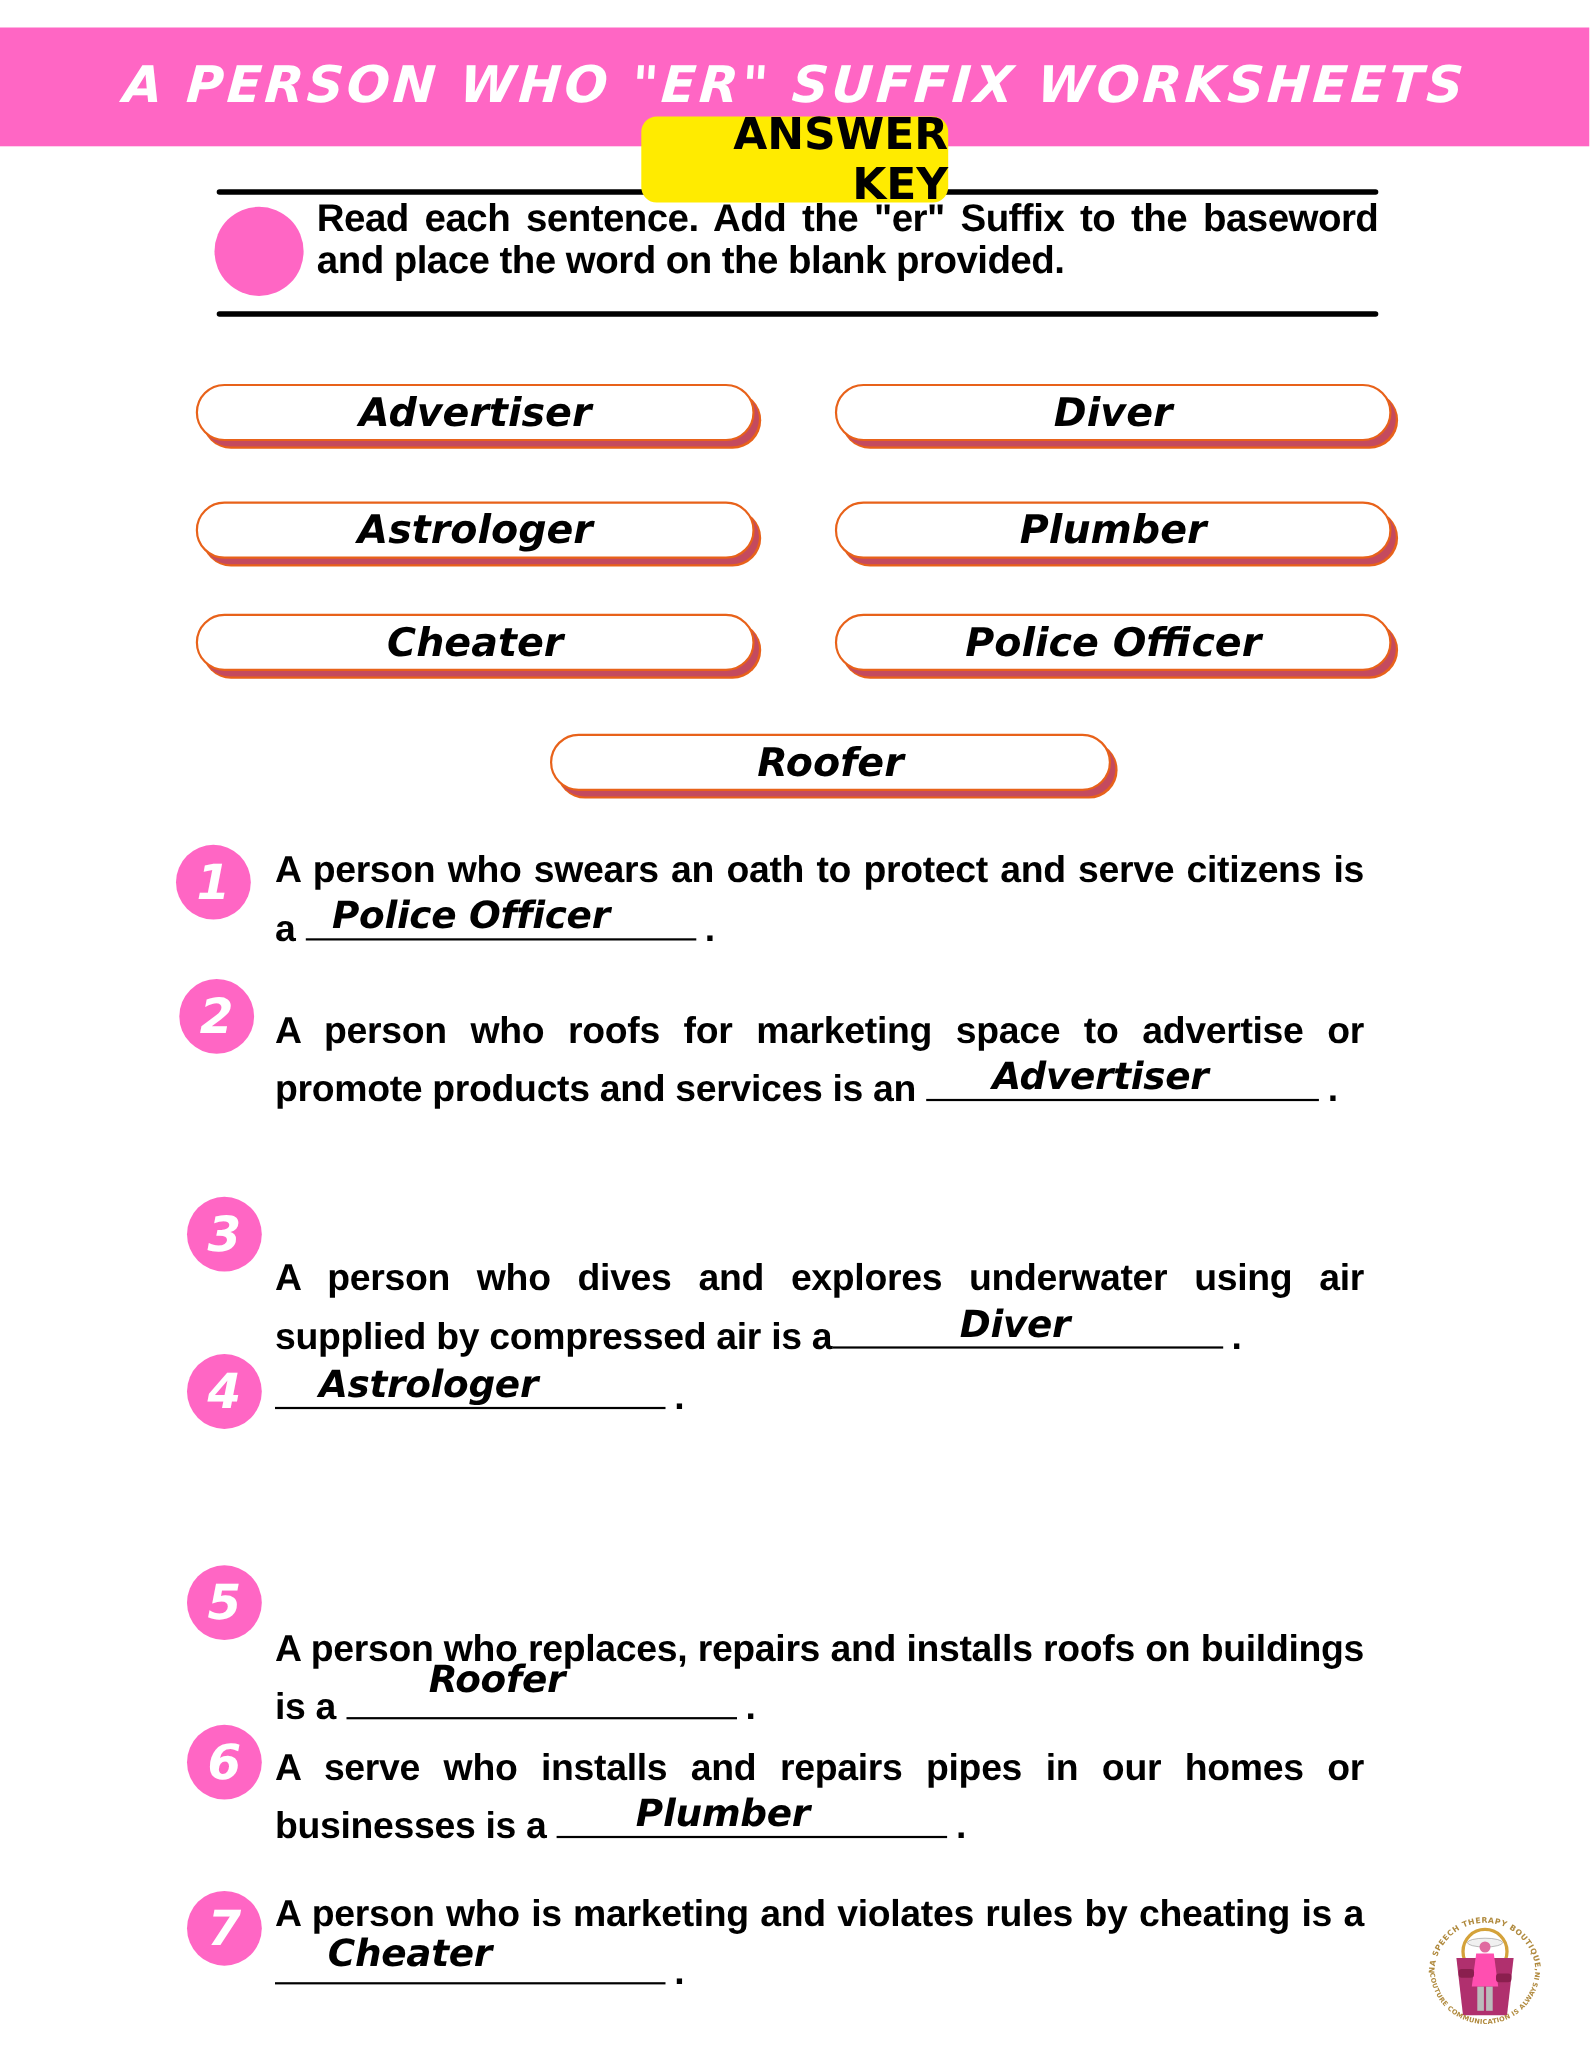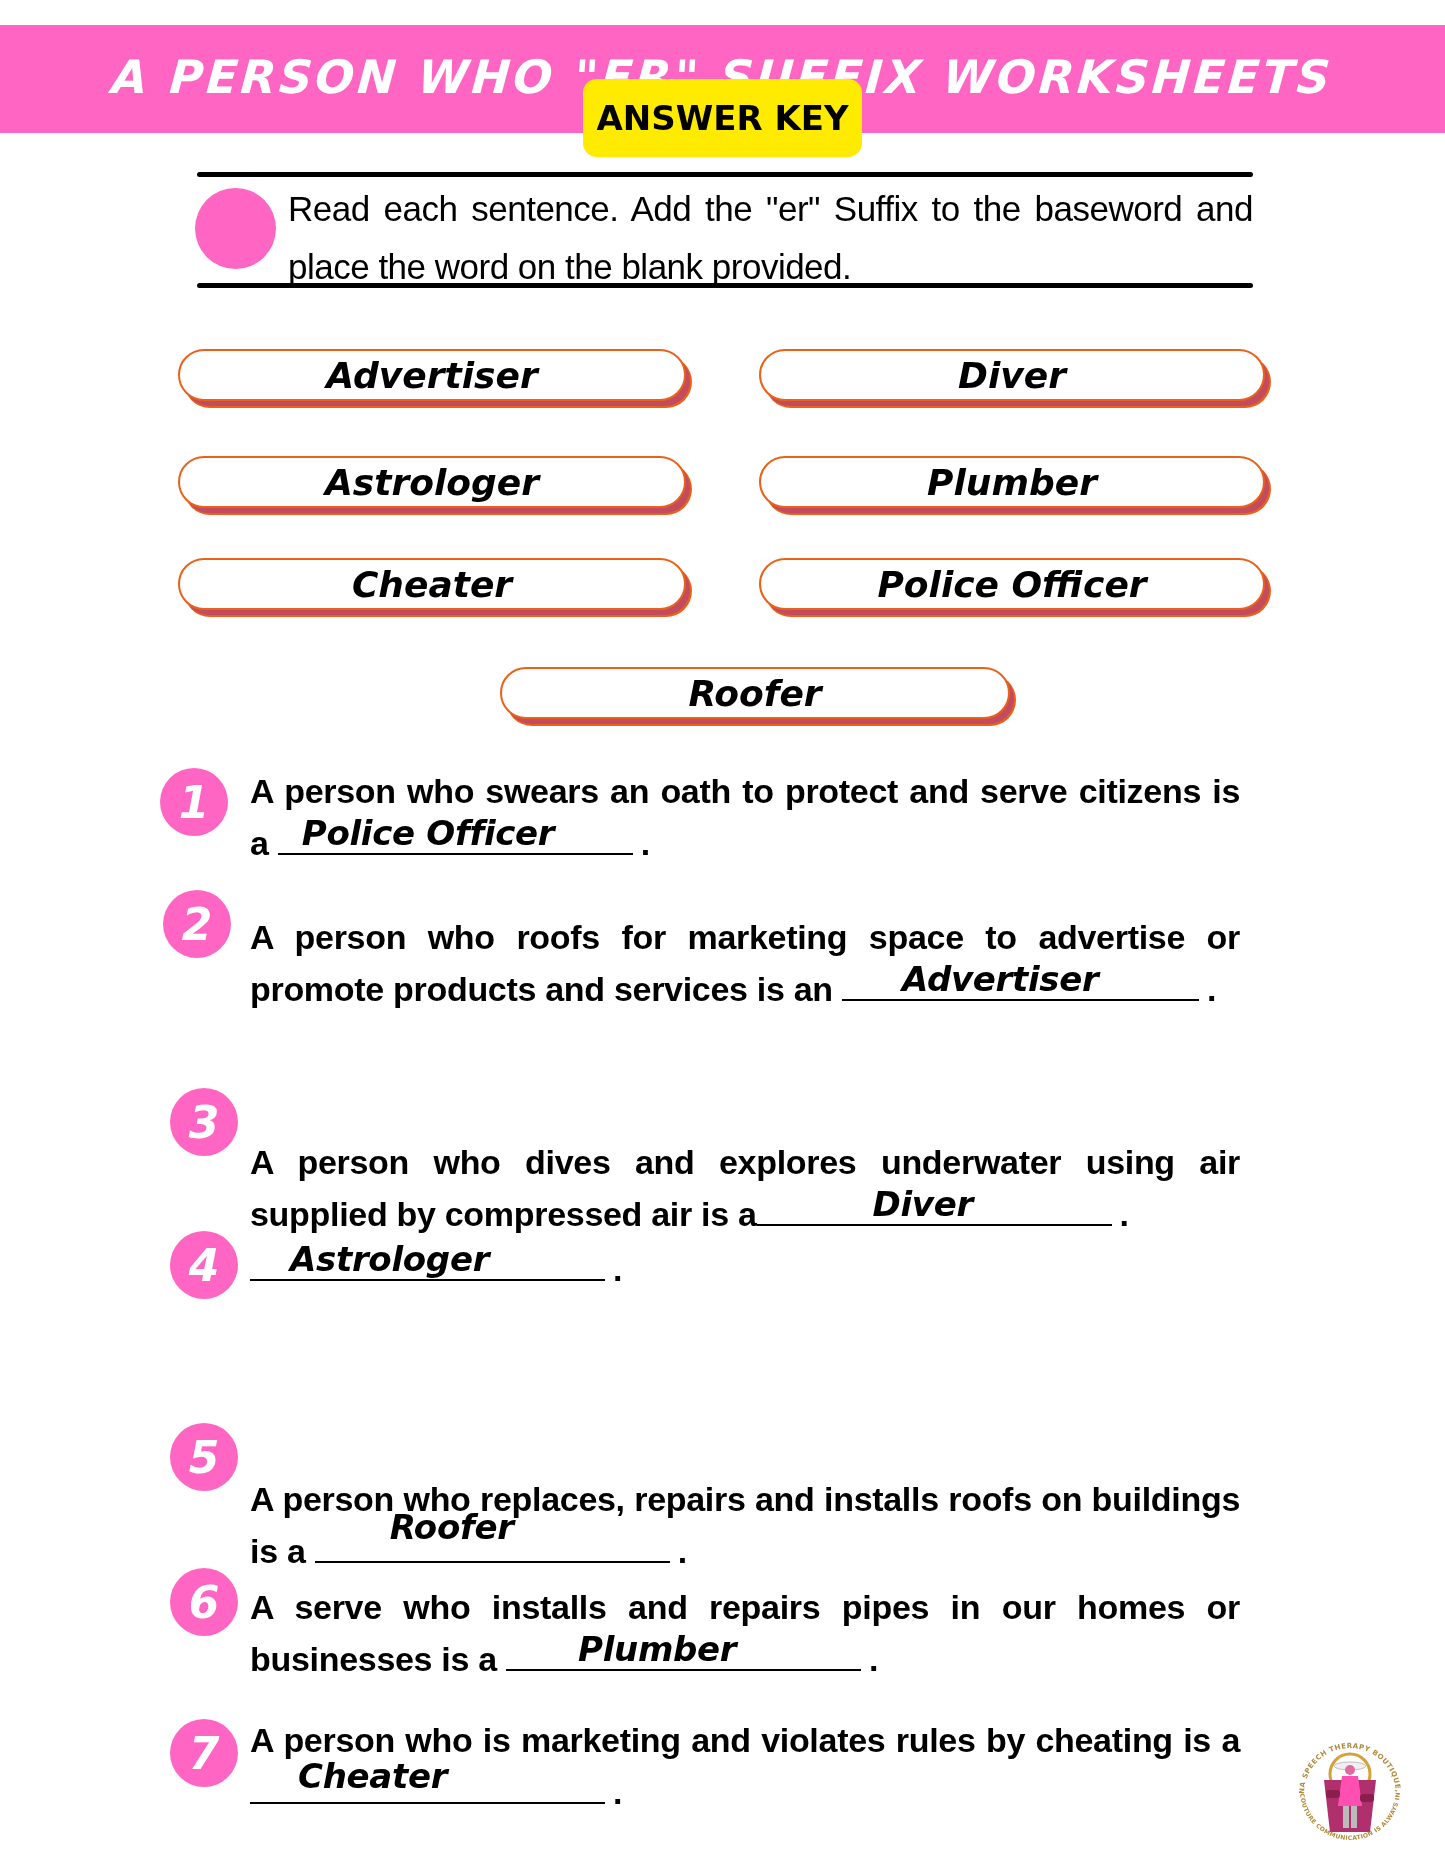--- a/index.html
+++ b/index.html
@@ -6,30 +6,30 @@
   body { width: 1445px; height: 1871px; position: relative; overflow: hidden;
          font-family: "DejaVu Sans", sans-serif; color: #000; }
   .abs { position: absolute; }
 
   
   .header-band { left: 0; top: 25px; width: 1445px; height: 108px; background: #FF66C4; }
   .header-title { left: 0; top: 25px; width: 1445px; height: 108px; line-height: 104px;
                   text-align: center; color: #fff; font-family: "DejaVu Sans", sans-serif;
                   font-weight: bold; font-style: italic; font-size: 46px; letter-spacing: 3px;
                   transform: skewX(-4deg); }
-  .answer-key { left: 583px; top: 79px; width: 279px; height: 78px; background: #FFEB00;
+  .answer-key { left: 583px; top: 106px; width: 279px; height: 78px; background: #FFEB00;
                 border-radius: 14px; display: flex; align-items: center; justify-content: center;
-                font-family: "DejaVu Sans", sans-serif; font-weight: bold; font-size: 34px;
+                font-family: "DejaVu Sans", sans-serif; font-weight: bold; font-size: 40px;
                 letter-spacing: 0px; color: #000; z-index: 2; text-align: right; }
 
   
   .rule { left: 197px; width: 1056px; height: 5px; background: #000; border-radius: 3px; }
   .instr-dot { left: 195px; top: 188px; width: 81px; height: 81px; border-radius: 50%; background: #FF66C4; }
   .instr-text { left: 288px; top: 180px; width: 965px; font-family: "Liberation Sans", sans-serif;
-                font-weight: normal; font-size: 35px; line-height: 58px; text-align: justify;
+                font-weight: bold; font-size: 35px; line-height: 38px; text-align: justify;
                 letter-spacing: -0.5px; }
 
   
   .word-box { height: 52px; border: 2px solid #E8621A; border-radius: 26px; background: #fff;
               box-shadow: 5px 6px 0 -1px #C44A5E, 6px 7px 0 0 #E8621A;
               display: flex; align-items: center; justify-content: center;
               font-family: "DejaVu Sans", sans-serif; font-weight: bold; font-style: italic;
               font-size: 36px; color: #000; box-sizing: border-box; }
 
   

